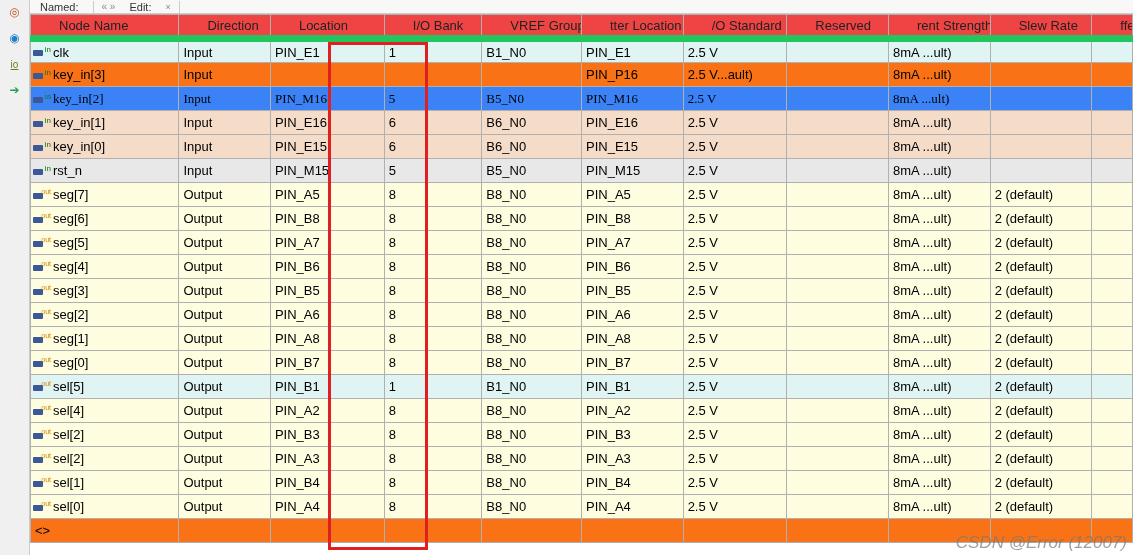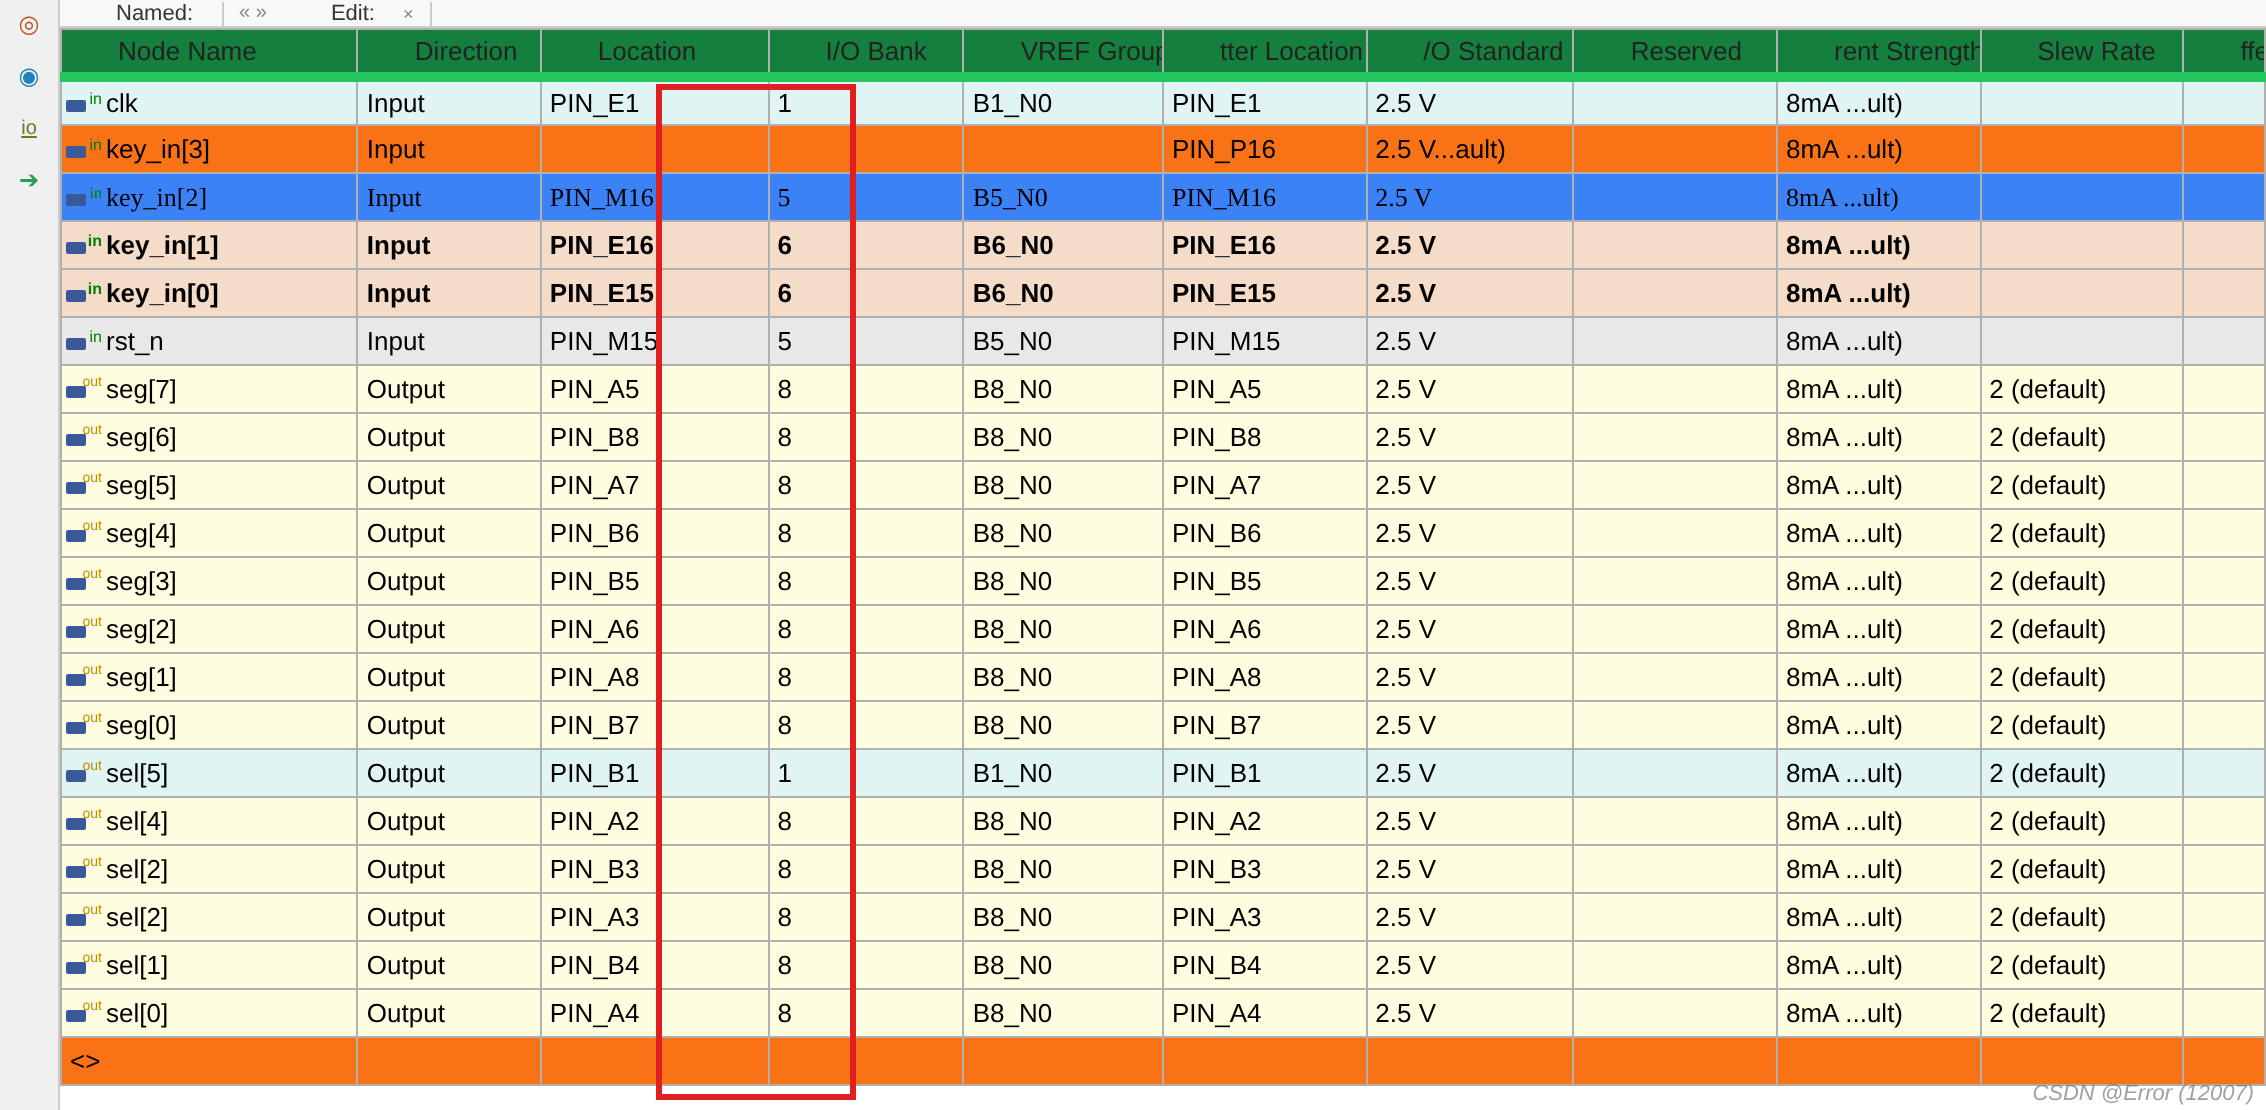--- a/index.html
+++ b/index.html
@@ -2,51 +2,51 @@
 <html><head>
 <meta charset="utf-8">
 <style>
 * { box-sizing: border-box; margin: 0; padding: 0; }
 body { font-family: "Segoe UI", Tahoma, sans-serif; font-size: 13px; background: #fff; width: 1133px; height: 555px; overflow: hidden; position: relative; }
 .container { display: flex; height: 100%; }
 .left-toolbar { width: 30px; background: #f0f0f0; border-right: 1px solid #ccc; display: flex; flex-direction: column; align-items: center; padding-top: 2px; gap: 6px; }
 .tool-icon { width: 20px; height: 20px; display: flex; align-items: center; justify-content: center; font-size: 12px; }
 .main { flex: 1; display: flex; flex-direction: column; }
 .topbar { height: 14px; border-bottom: 1px solid #ccc; display: flex; align-items: center; font-size: 11px; background: #f8f8f8; padding: 0 4px; gap: 8px; color: #333; }
-.topbar-label { padding: 0 6px; margin-left: 18px; }
+.topbar-label { padding: 0 6px; }
 .topbar-sep { width: 1px; height: 12px; background: #ccc; }
 .table-wrap { flex: 1; overflow: auto; position: relative; }
 table { border-collapse: collapse; width: 100%; table-layout: fixed; }
 th, td { border: 1px solid #b0b0b0; padding: 2px 4px; height: 24px; text-align: left; white-space: nowrap; overflow: hidden; text-overflow: clip; font-size: 13px; }
-th { background: #15803d; font-weight: normal; color: #222; border-bottom: 5px solid #22c55e; padding-left: 28px; }
+th { background: #ef4444; font-weight: normal; color: #222; border-bottom: 7px solid #22c55e; padding-left: 28px; }
 .col-name { width: 146px; }
 .col-dir { width: 90px; }
 .col-loc { width: 112px; }
 .col-bank { width: 96px; }
 .col-vref { width: 98px; }
 .col-fit { width: 100px; }
 .col-std { width: 102px; }
 .col-res { width: 100px; }
 .col-curr { width: 100px; }
 .col-slew { width: 100px; }
 .col-diff { width: 40px; }
 td.name-cell { padding-left: 2px; }
 .pin-icon { display: inline-block; width: 18px; height: 12px; vertical-align: middle; margin-right: 2px; position: relative; }
 .pin-icon::before { content: ""; position: absolute; left: 0; top: 3px; width: 10px; height: 6px; background: #3b5998; border-radius: 1px; }
 .pin-icon::after { content: ""; position: absolute; right: 0; top: 0; font-size: 8px; }
 .in-icon::after { content: "in"; color: #008000; font-size: 8px; top: -2px; }
 .out-icon::after { content: "out"; color: #cc8800; font-size: 7px; top: -2px; }
 tr.row-cyan td { background: #e0f4f4; }
 tr.row-white td { background: #f97316; margin-left: 28px; }
 tr.row-olive td { background: #3b82f6; font-family: Liberation Serif, serif; }
-tr.row-peach td { background: #f5dcc8; font-weight: bold; }
+tr.row-peach td { background: #f5dcc8; }
 tr.row-gray td { background: #e8e8e8; }
 tr.row-yellow td { background: #fffde0; }
 .highlight-box { position: absolute; border: 3px solid #e02020; pointer-events: none; left: 298px; top: 28px; width: 100px; height: 508px; }
-.footer-label { position: absolute; right: 6px; bottom: 2px; font-size: 11px; color: rgba(120,120,120,0.7); font-style: italic; }
+.footer-label { position: absolute; right: 6px; bottom: 2px; font-size: 17px; color: rgba(120,120,120,0.7); font-style: italic; }
 </style>
 </head>
 <body>
 
 <div class="container">
   <div class="left-toolbar">
     <span class="tool-icon" style="color:#c05020;">◎</span>
     <span class="tool-icon" style="color:#2080c0;">◉</span>
     <span class="tool-icon" style="color:#608020;font-size:10px;text-decoration:underline;">io</span>
     <span class="tool-icon" style="color:#20a050;">➔</span>

